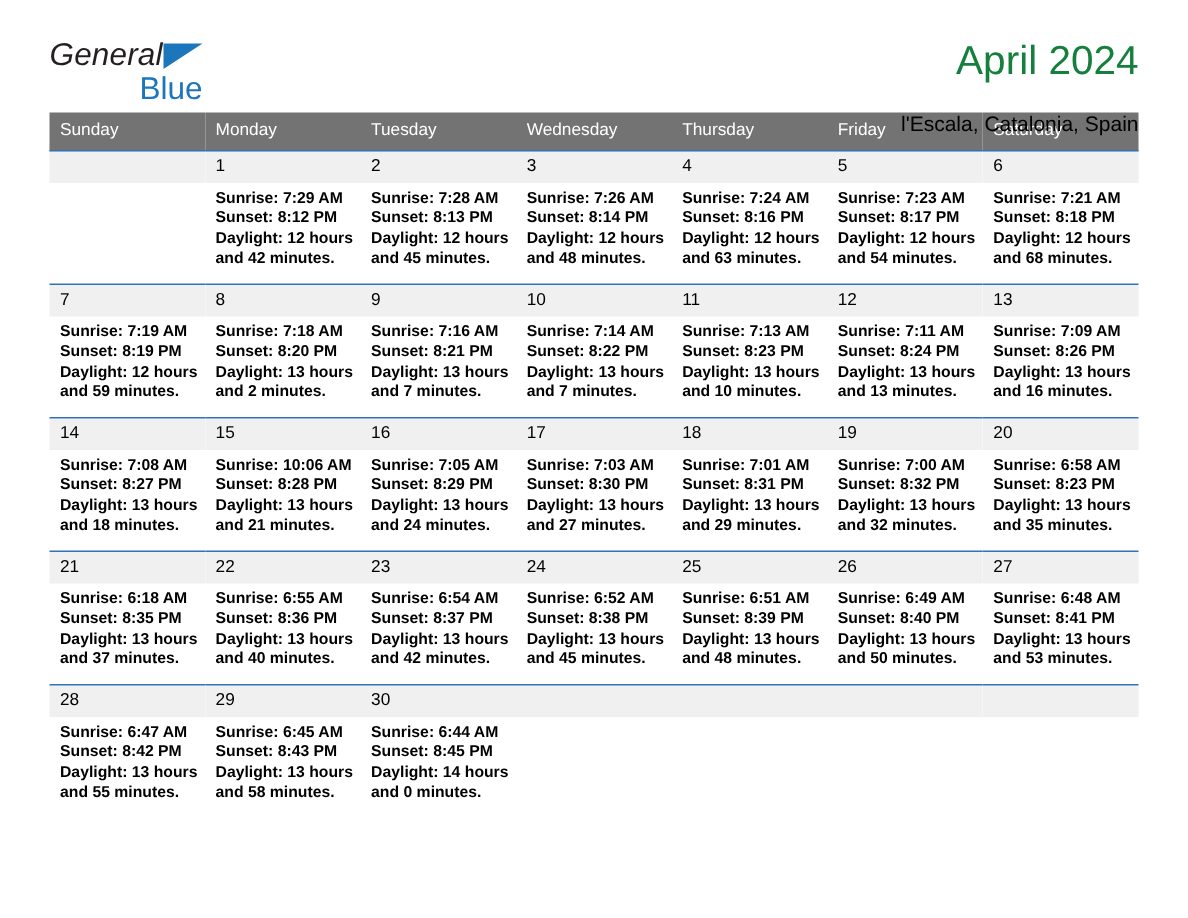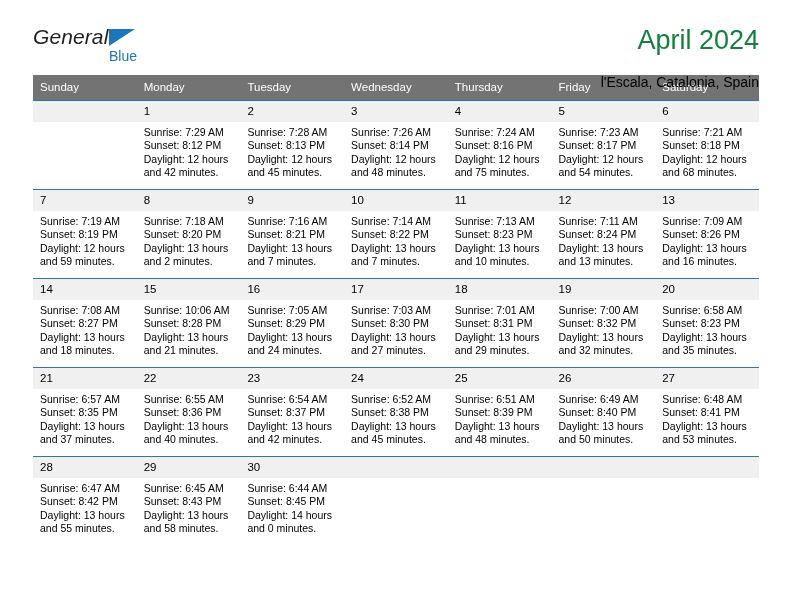--- a/index.html
+++ b/index.html
@@ -40,25 +40,25 @@
   .brand-row1 {
     font-size: 21px;
     color: #231f20;
     letter-spacing: 0.1px;
     display: block;
     position: relative;
     height: 22px;
     font-style: italic;
   }
   .brand-row2 {
-    font-size: 14px;
+    font-size: 21px;
     color: #1c76bc;
     display: block;
     margin-top: 1px;
-    margin-left: 76px;
+    margin-left: 60px;
     height: 22px;
   }
   .brand-tri {
     position: absolute;
     left: 76px;
     top: 3px;
     width: 0;
     height: 0;
     border-left: 26px solid #1c76bc;
     border-bottom: 17px solid transparent;
@@ -121,20 +121,21 @@
     box-sizing: border-box;
   }
   .daynum.empty {
     background: #f0f0f0;
   }
   .cellbody {
     padding: 4px 6px 0 7px;
     font-size: 10.5px;
     line-height: 13.4px;
     color: #000;
+    font-weight: bold;
   }
   .cellbody div {
     white-space: nowrap;
   }
 </style>
 </head>
 <body>
 
 <div class="page">
 
@@ -198,21 +199,21 @@
               <div>Daylight: 12 hours</div>
               <div>and 48 minutes.</div>
             </div>
           </td>
           <td>
             <div class="daynum">4</div>
             <div class="cellbody">
               <div>Sunrise: 7:24 AM</div>
               <div>Sunset: 8:16 PM</div>
               <div>Daylight: 12 hours</div>
-              <div>and 75 minutes.</div>
+              <div>and 63 minutes.</div>
             </div>
           </td>
           <td>
             <div class="daynum">5</div>
             <div class="cellbody">
               <div>Sunrise: 7:23 AM</div>
               <div>Sunset: 8:17 PM</div>
               <div>Daylight: 12 hours</div>
               <div>and 54 minutes.</div>
             </div>
@@ -354,21 +355,21 @@
               <div>Sunset: 8:23 PM</div>
               <div>Daylight: 13 hours</div>
               <div>and 35 minutes.</div>
             </div>
           </td>
         </tr>
         <tr class="week">
           <td>
             <div class="daynum">21</div>
             <div class="cellbody">
-              <div>Sunrise: 6:57 AM</div>
+              <div>Sunrise: 6:18 AM</div>
               <div>Sunset: 8:35 PM</div>
               <div>Daylight: 13 hours</div>
               <div>and 37 minutes.</div>
             </div>
           </td>
           <td>
             <div class="daynum">22</div>
             <div class="cellbody">
               <div>Sunrise: 6:55 AM</div>
               <div>Sunset: 8:36 PM</div>

